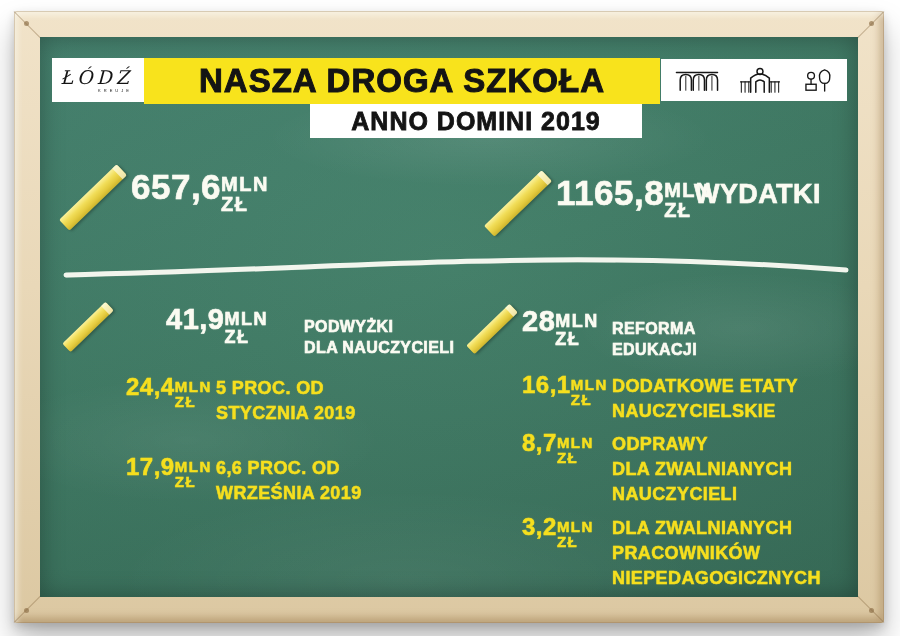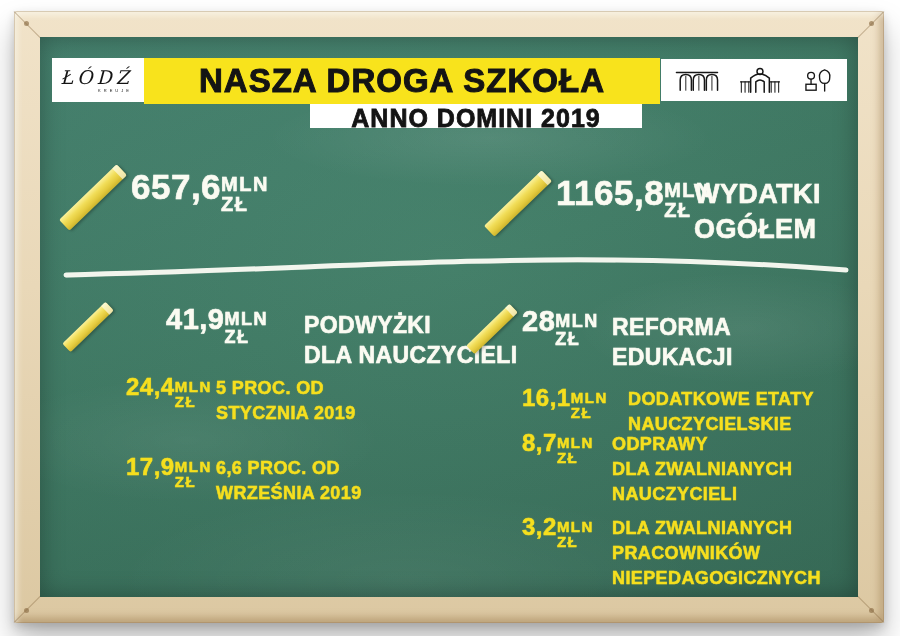--- a/index.html
+++ b/index.html
@@ -39,22 +39,22 @@
   
   .logo-box{position:absolute;left:12px;top:21px;width:92px;height:44px;background:#fff;
     display:flex;flex-direction:column;align-items:center;justify-content:center;}
   .logo-city{font-family:"DejaVu Serif",serif;font-style:italic;font-size:19px;color:#141414;
     letter-spacing:4px;line-height:1;transform:skewX(-4deg);}
   .logo-tag{font-size:4px;letter-spacing:3px;color:#141414;margin:2px 0 0 34px;line-height:1;}
   .title-banner{position:absolute;left:104px;top:21px;width:516px;height:46px;background:#f8e31c;
     display:flex;align-items:center;justify-content:center;}
   .title-banner .t{font-size:33px;font-weight:700;color:#141414;letter-spacing:1px;
     -webkit-text-stroke:1px #141414;white-space:nowrap;}
-  .subtitle-band{position:absolute;left:270px;top:67px;width:332px;height:24px;background:#ffffff;
-    display:flex;align-items:flex-start;justify-content:center;}
+  .subtitle-band{position:absolute;left:270px;top:67px;width:332px;height:34px;background:#ffffff;
+    display:flex;align-items:center;justify-content:center;}
   .subtitle-band .t{font-size:25px;font-weight:700;color:#141414;letter-spacing:1px;
     -webkit-text-stroke:.8px #141414;white-space:nowrap;}
   .icons-box{position:absolute;left:621px;top:22px;width:186px;height:42px;background:#fff;
     display:flex;align-items:center;justify-content:center;gap:17px;}
   .icons-box svg{display:block;}
   
   .divider{position:absolute;left:20px;top:214px;width:792px;height:30px;}
   
   .stat{position:absolute;display:flex;align-items:flex-start;}
   .chalk-wrap{position:relative;flex:none;}
@@ -74,21 +74,21 @@
   .lv1 .chalk{width:80px;height:15px;margin:-7px 0 0 -40px;transform:rotate(-44deg);}
   .lv1 .num-col{width:138px;}
   .lv1 .value{font-size:35px;}
   .lv1 .unit{font-size:20px;}
   .lv1 .lbl{font-size:27px;line-height:1.3;margin-top:2px;}
   .lv2 .chalk-wrap{width:48px;height:48px;margin:-2px 6px 0 0;}
   .lv2 .chalk{width:60px;height:12px;margin:-6px 0 0 -30px;transform:rotate(-44deg);}
   .lv2 .num-col{width:90px;}
   .lv2 .value{font-size:29px;}
   .lv2 .unit{font-size:18px;}
-  .lv2 .lbl{font-size:23px;line-height:1.3;margin-top:6px;}
+  .lv2 .lbl{font-size:16px;line-height:1.3;margin-top:12px;}
   .lv3 .num-col{width:90px;}
   .lv3 .value{font-size:24px;}
   .lv3 .unit{font-size:15px;margin-top:4px;}
   .lv3 .lbl{font-size:18px;line-height:1.4;margin-top:1px;}
 </style>
 </head>
 <body>
 
 <div class="frame">
   <div class="miter tl"></div>
@@ -158,21 +158,20 @@
     <div class="stat lv1 white-txt" style="left:446px;top:138px;">
       <div class="chalk-wrap">
           <div class="chalk"></div>
         </div>
       <div class="num-col">
         <div class="value">1165,8</div>
         <div class="unit">MLN ZŁ</div>
       </div>
       <div class="lbl">
         <div>WYDATKI</div>
-        <div>OGÓŁEM</div>
       </div>
     </div>
 
     <svg class="divider" viewBox="0 0 792 30">
       <path d="M6,24 C240,18 400,7 555,9 C650,10 735,15 786,19" fill="none" stroke="#fcfcf4" stroke-width="5" stroke-linecap="round" opacity="0.95"></path>
       <path d="M6,26 C240,20 400,9 555,11" fill="none" stroke="#fcfcf4" stroke-width="1.5" stroke-linecap="round" opacity="0.25"></path>
     </svg>
 
     <div class="stat lv2 white-txt" style="left:24px;top:268px;gap:48px;">
       <div class="chalk-wrap">
@@ -217,21 +216,21 @@
       <div class="num-col">
         <div class="value">17,9</div>
         <div class="unit">MLN ZŁ</div>
       </div>
       <div class="lbl">
         <div>6,6 PROC. OD</div>
         <div>WRZEŚNIA 2019</div>
       </div>
     </div>
 
-    <div class="stat lv3 yellow-txt" style="left:482px;top:349px;gap:16px;">
+    <div class="stat lv3 yellow-txt" style="left:482px;top:336px;">
       <div class="num-col">
         <div class="value">16,1</div>
         <div class="unit">MLN ZŁ</div>
       </div>
       <div class="lbl">
         <div>DODATKOWE ETATY</div>
         <div>NAUCZYCIELSKIE</div>
       </div>
     </div>
 

